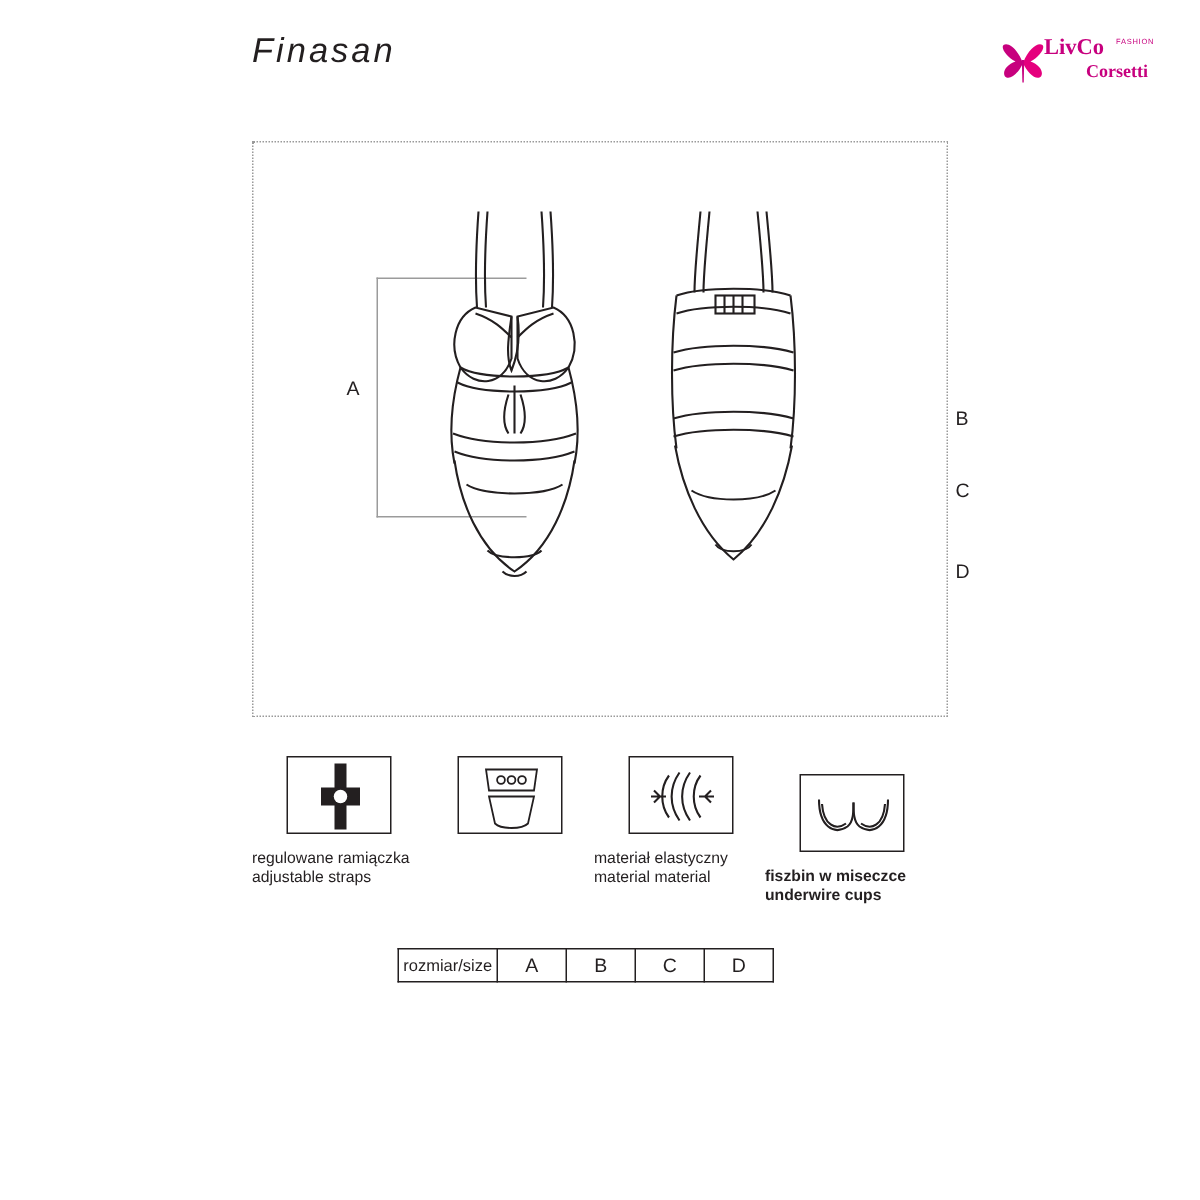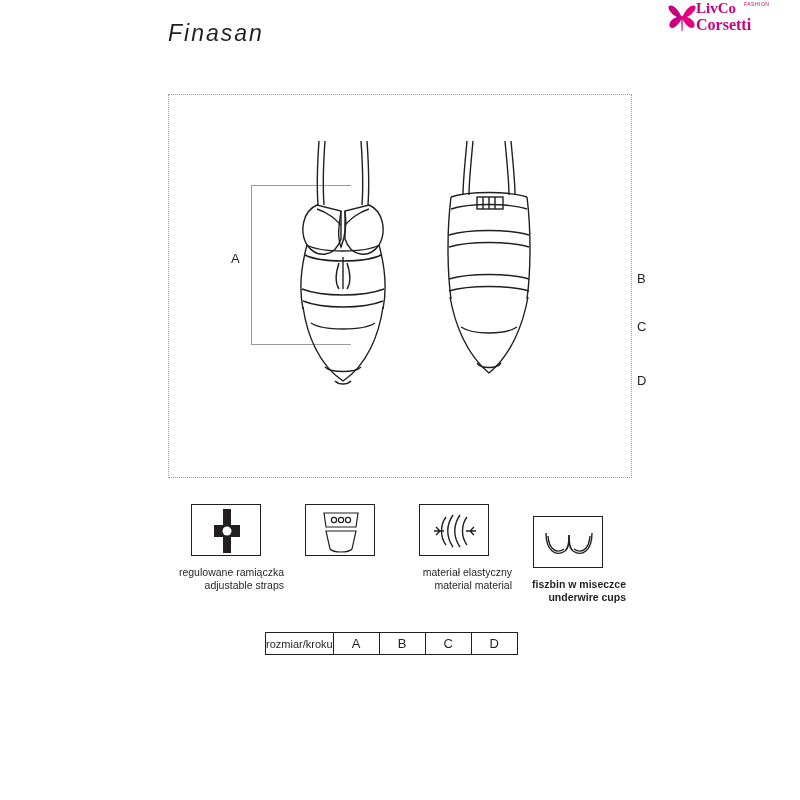--- a/index.html
+++ b/index.html
@@ -23,21 +23,21 @@
     left: 168px; top: 20px;
     font-family: Liberation Sans, sans-serif;
     font-style: italic;
     font-size: 23px;
     letter-spacing: 2px;
     color: #231f20;
     font-weight: 400;
   }
   .logo {
     position: absolute;
-    right: 28px; top: 0;
+    right: 28px; top: 24px;
     width: 104px; height: 38px; text-decoration: underline;
   }
   .logo-mark {
     position: absolute;
     left: 0; top: 2px;
     width: 28px; height: 30px;
   }
   .logo-text {
     position: absolute;
     left: 28px; top: 1px;
@@ -46,25 +46,26 @@
   .logo-livco {
     font-family: "Liberation Serif", serif;
     font-size: 15px;
     font-weight: 700;
     color: #c7007e;
     letter-spacing: 0px;
     display: block;
   }
   .logo-corsetti {
     font-family: "Liberation Serif", serif;
-    font-size: 16px;
+    font-size: 12px;
     font-weight: 700;
     color: #c7007e;
     display: block;
     margin-top: 1px;
+    margin-left: 28px;
   }
   .logo-fashion {
     position: absolute;
     left: 76px; top: 1px;
     font-size: 5px;
     letter-spacing: 0.5px;
     color: #c7007e;
   }
 
   
@@ -105,21 +106,21 @@
 
   
   .features {
     position: absolute;
     left: 168px; top: 498px;
     width: 464px; height: 110px;
   }
   .feature {
     position: absolute;
     width: 116px;
-    text-align: right;
+    text-align: left;
   }
   .feature .icon-box {
     width: 70px; height: 52px;
     margin: 0 auto;
     border: 1px solid #231f20;
     position: relative;
     background: #fff;
   }
   .feature .caption {
     margin-top: 10px;
@@ -314,21 +315,21 @@
       </svg>
     </div>
     <div class="caption">fiszbin w miseczce
 underwire cups</div>
   </div>
 </div>
 
 <table class="size-table">
   <thead>
     <tr>
-      <th class="hdr-label">rozmiar/kroku</th>
+      <th class="hdr-label">rozmiar/size</th>
       <th class="hdr-col">A</th>
       <th class="hdr-col">B</th>
       <th class="hdr-col">C</th>
       <th class="hdr-col">D</th>
     </tr>
   </thead>
   <tbody>
   </tbody>
 </table>
 

